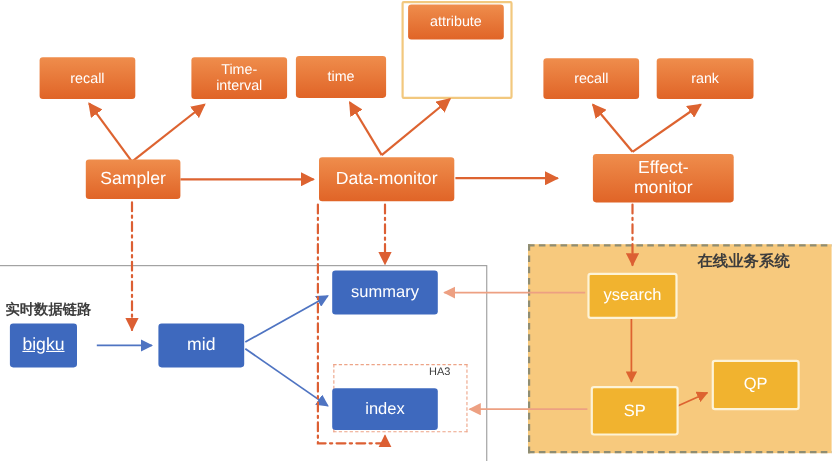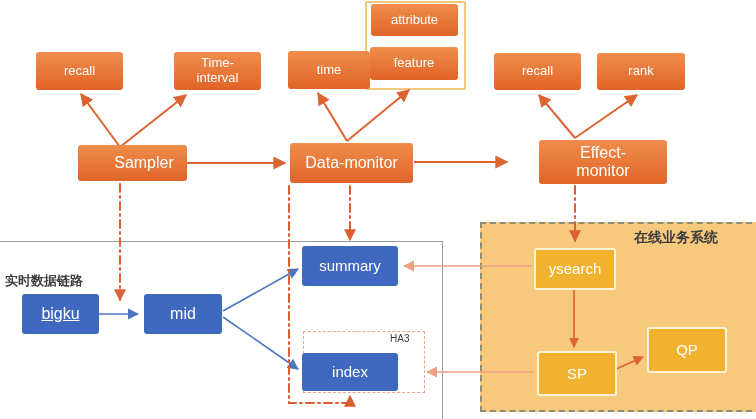--- a/index.html
+++ b/index.html
@@ -105,31 +105,30 @@
 
     <path class="s-dash" d="M120,184 L120,300" marker-end="url(#ah-red)"></path>
     <path class="s-dash" d="M350,186 L350,240" marker-end="url(#ah-red)"></path>
     <path class="s-dash" d="M289,186 L289,403 L350,403 L350,396" marker-end="url(#ah-red)"></path>
     <path class="s-dash" d="M575,186 L575,241" marker-end="url(#ah-red)"></path>
   </svg>
 
   <div class="n orange" style="left:36px;top:52px;width:87px;height:38px;">recall</div>
   <div class="n orange" style="left:148px;top:52px;width:87px;height:38px;margin-left:26px;">Time-
 interval</div>
-  <div class="n orange" style="left:288px;top:51px;width:82px;height:38px;">time</div>
+  <div class="n orange" style="left:269px;top:51px;width:82px;height:38px;">time</div>
   <div class="n orange" style="left:371px;top:4px;width:87px;height:32px;">attribute</div>
-  <div class="n orange" style="left:370px;top:47px;width:88px;height:33px;">feature</div>
   <div class="n orange" style="left:494px;top:53px;width:87px;height:37px;">recall</div>
   <div class="n orange" style="left:597px;top:53px;width:88px;height:37px;">rank</div>
-  <div class="n orange big" style="left:78px;top:145px;width:86px;height:36px;padding-left:23px;">Sampler</div>
+  <div class="n orange big" style="left:78px;top:145px;width:86px;height:36px;">Sampler</div>
   <div class="n orange big" style="left:290px;top:143px;width:123px;height:40px;">Data-monitor</div>
   <div class="n orange big" style="left:539px;top:140px;width:128px;height:44px;">Effect-
 monitor</div>
 
-  <div class="n blue big" style="left:22px;top:294px;width:77px;height:40px;text-decoration:underline;">bigku</div>
+  <div class="n blue big" style="left:9px;top:294px;width:61px;height:40px;text-decoration:underline;">bigku</div>
   <div class="n blue big" style="left:144px;top:294px;width:78px;height:40px;text-align:right;">mid</div>
   <div class="n blue" style="left:302px;top:246px;width:96px;height:40px;">summary</div>
   <div class="n blue" style="left:302px;top:353px;width:96px;height:38px;">index</div>
 
   <div class="n yellow" style="left:534px;top:248px;width:78px;height:38px;">ysearch</div>
   <div class="n yellow" style="left:537px;top:351px;width:76px;height:41px;">SP</div>
   <div class="n yellow" style="left:647px;top:327px;width:76px;height:42px;">QP</div>
 
   <div class="group-label lbl-realtime">实时数据链路</div>
   <div class="group-label lbl-online">在线业务系统</div>

